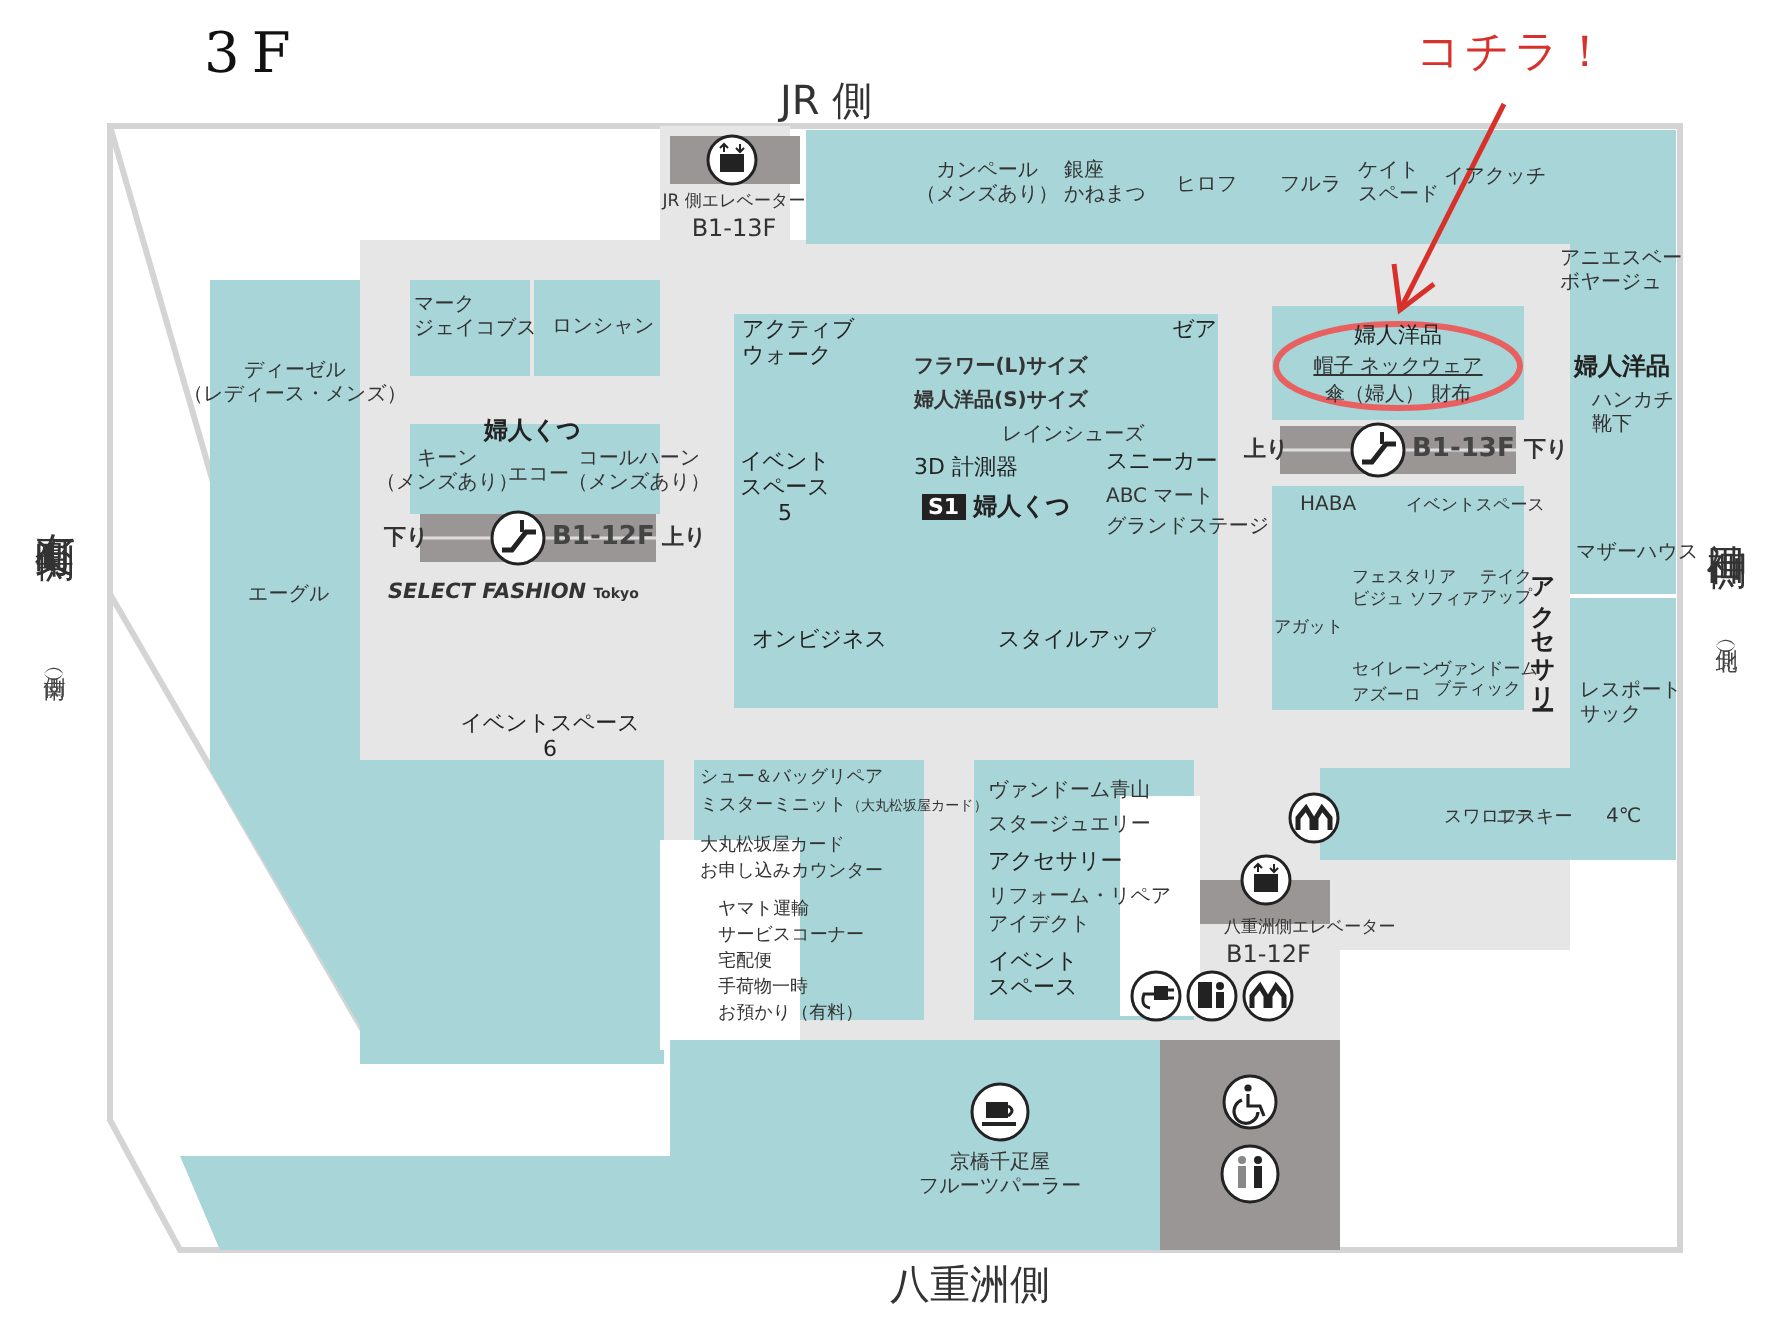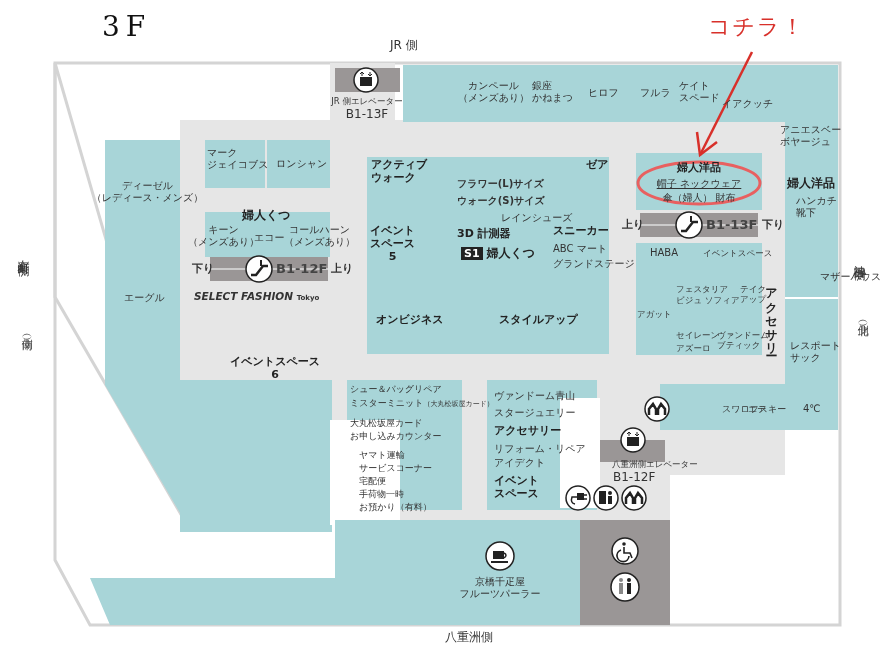--- a/index.html
+++ b/index.html
@@ -2,26 +2,26 @@
 <html><head>
 <meta charset="utf-8">
 <style>
   html, body { margin: 0; padding: 0; background: #ffffff; }
   body { width: 884px; height: 667px; position: relative; overflow: hidden;
          font-family: "DejaVu Sans", "Liberation Sans", sans-serif; color: #333; }
   #map-svg { position: absolute; left: 0; top: 0; }
   .abs { position: absolute; white-space: nowrap; line-height: 1.2; }
   .floor-title { left: 102px; top: 10px; font-family: "DejaVu Serif", "Liberation Serif", serif; font-size: 28px; color: #111; letter-spacing: 6px; }
   .callout { left: 708px; top: 14px; font-family: "DejaVu Serif", "Liberation Serif", serif; font-size: 22px; color: #d8302a; letter-spacing: 2px; }
-  .side { font-size: 12px; color: #333; }
+  .side { font-size: 20px; color: #333; }
   .vert { writing-mode: vertical-rl; text-orientation: upright; letter-spacing: 2px; }
   .vert-small { writing-mode: vertical-rl; font-size: 11px; color: #444; }
   .t { font-size: 10px; color: #333; }
   .ts { font-size: 8.5px; color: #333; }
-  .tb { font-size: 11px; font-weight: bold; color: #222; }
+  .tb { font-size: 11px; font-weight: normal; color: #222; }
   .tbl { font-size: 12px; font-weight: bold; color: #222; }
   .c { text-align: center; }
   .num { font-size: 12px; color: #333; }
   .badge { display:inline-block; background:#222; color:#fff; font-weight:bold; padding:0 3px; margin-right:4px; font-size: 11px; }
   .italic { font-style: italic; font-weight: bold; font-size: 10.5px; color: #333; }
   .italic small { font-size: 7px; font-style: normal; }
   .esc-lbl { font-size: 11px; font-weight: bold; color: #333; }
   .esc-floor { font-size: 13px; color: #ffffff; font-weight: bold; }
 </style>
 </head>
@@ -156,21 +156,21 @@
 <div class="abs t" style="left:532px; top:80px;">
   <div>銀座</div>
   <div>かねまつ</div>
 </div>
 <div class="abs t" style="left:588px; top:87px;">ヒロフ</div>
 <div class="abs t" style="left:640px; top:87px;">フルラ</div>
 <div class="abs t" style="left:679px; top:80px;">
   <div>ケイト</div>
   <div>スペード</div>
 </div>
-<div class="abs t" style="left:722px; top:98px;font-family:Liberation Serif, serif;">イアクッチ</div>
+<div class="abs t" style="left:722px; top:83px;font-family:Liberation Serif, serif;">イアクッチ</div>
 <div class="abs t" style="left:780px; top:80px;margin-top:44px;">
   <div>アニエスベー</div>
   <div>ボヤージュ</div>
 </div>
 
 <div class="abs t c" style="left:90px; top:180px; width:115px;">
   <div>ディーゼル</div>
   <div>（レディース・メンズ）</div>
 </div>
 <div class="abs t" style="left:124px; top:292px;">エーグル</div>
@@ -197,21 +197,21 @@
   <div>イベントスペース</div>
   <div>6</div>
 </div>
 
 <div class="abs tb" style="left:371px; top:158px;">
   <div>アクティブ</div>
   <div>ウォーク</div>
 </div>
 <div class="abs tb" style="left:586px; top:158px;">ゼア</div>
 <div class="abs t" style="left:457px; top:178px; font-weight:bold;">フラワー(L)サイズ</div>
-<div class="abs t" style="left:457px; top:195px; font-weight:bold;">ウォーク(S)サイズ</div>
+<div class="abs t" style="left:457px; top:195px; font-weight:bold;">婦人洋品(S)サイズ</div>
 <div class="abs t" style="left:457px; top:212px;margin-left:44px;">レインシューズ</div>
 <div class="abs tb" style="left:457px; top:227px;">3D 計測器</div>
 <div class="abs tbl" style="left:461px; top:246px;">
   <span class="badge">S1</span><span>婦人くつ</span>
 </div>
 <div class="abs tb c" style="left:370px; top:224px; width:45px;">
   <div>イベント</div>
   <div>スペース</div>
   <div>5</div>
 </div>
@@ -221,21 +221,21 @@
 <div class="abs tb" style="left:376px; top:313px;">オンビジネス</div>
 <div class="abs tb" style="left:499px; top:313px;">スタイルアップ</div>
 
 <div class="abs tb c" style="left:636px; top:161px; width:126px;">婦人洋品</div>
 <div class="abs t c" style="left:636px; top:178px; width:126px;text-decoration:underline;">帽子 ネックウェア</div>
 <div class="abs t c" style="left:636px; top:192px; width:126px; height:11px; overflow:hidden;">傘（婦人） 財布</div>
 
 <div class="abs tbl" style="left:787px; top:176px;">婦人洋品</div>
 <div class="abs t" style="left:796px; top:195px;">ハンカチ</div>
 <div class="abs t" style="left:796px; top:207px;">靴下</div>
-<div class="abs t" style="left:788px; top:271px;margin-left:32px;">マザーハウス</div>
+<div class="abs t" style="left:788px; top:271px;">マザーハウス</div>
 <div class="abs t" style="left:790px; top:340px;">
   <div>レスポート</div>
   <div>サック</div>
 </div>
 
 <div class="abs t" style="left:650px; top:247px;">HABA</div>
 <div class="abs ts" style="left:703px; top:248px;">イベントスペース</div>
 <div class="abs ts" style="left:676px; top:284px;">フェスタリア</div>
 <div class="abs ts" style="left:676px; top:295px;">ビジュ ソフィア</div>
 <div class="abs ts" style="left:740px; top:284px;">

